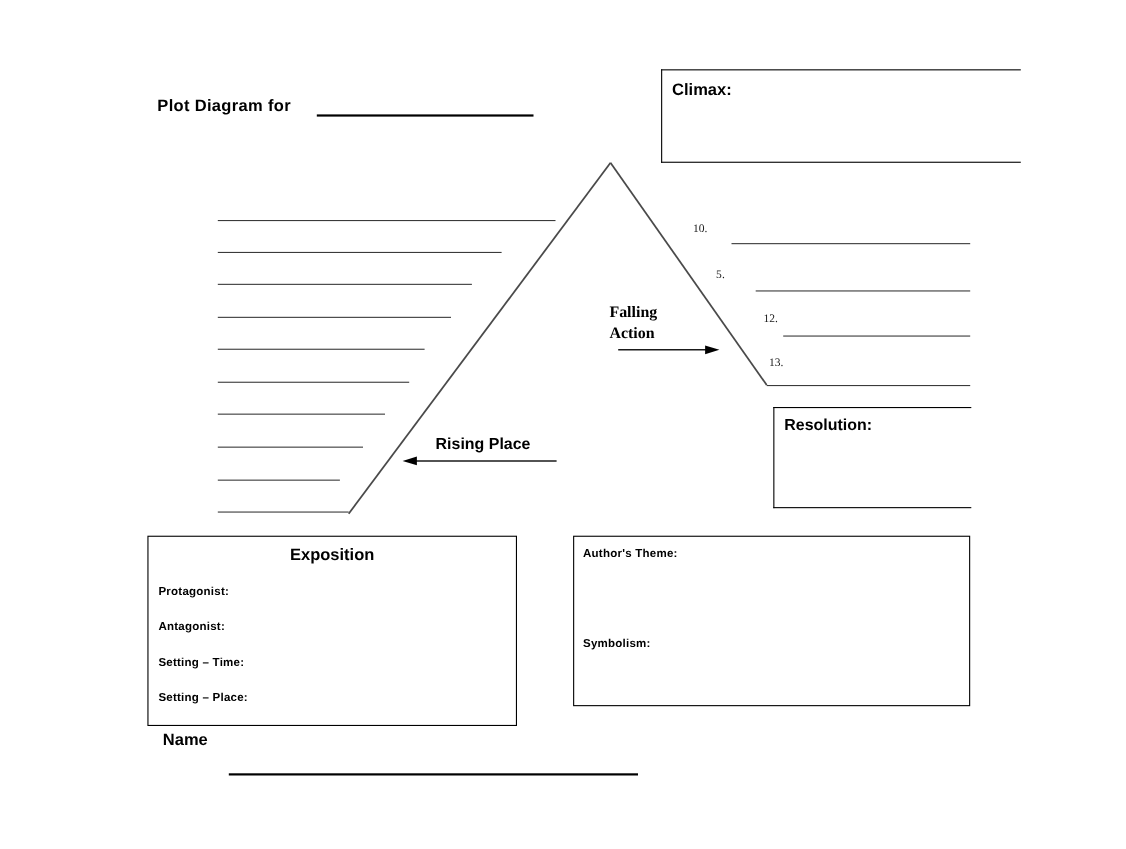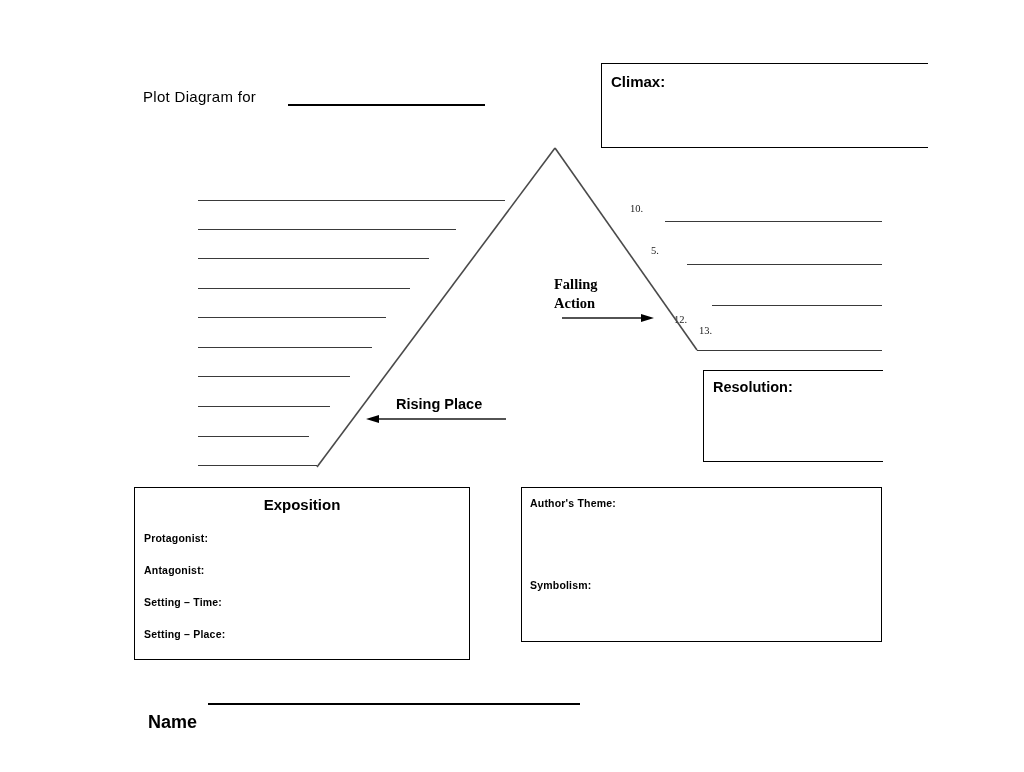--- a/index.html
+++ b/index.html
@@ -30,21 +30,21 @@
     height: 0;
     border-top: 2px solid #000000;
   }
 
   
   #title-row {
     position: absolute;
     left: 143px;
     top: 88px;
     font-size: 15px;
-    font-weight: normal;
+    font-weight: bold;
     letter-spacing: 0.3px;
     white-space: nowrap;
     text-align: right;
   }
   #title-rule {
     left: 288px;
     top: 104px;
     width: 197px;
   }
 
@@ -176,22 +176,22 @@
     position: absolute;
     font-size: 10.5px;
     font-family: "Liberation Serif", serif;
     color: #1a1a1a;
   }
 
   
   #name-label {
     position: absolute;
     left: 148px;
-    top: 712px;
-    font-size: 18px;
+    top: 664px;
+    font-size: 15px;
     font-weight: bold;
   }
   #name-rule {
     left: 208px;
     top: 703px;
     width: 372px;
   }
 </style>
 </head>
 <body>
@@ -220,21 +220,21 @@
   <div class="rule" style="left:198px;  top:406px; width:132px;"></div>
   <div class="rule" style="left:198px;  top:436px; width:111px;"></div>
   <div class="rule" style="left:198px;  top:465px; width:119px;"></div>
 
   <div class="fall-num" style="left:630px; top:203px;">10.</div>
   <div class="rule" style="left:665px; top:221px; width:217px;"></div>
 
   <div class="fall-num" style="left:651px; top:245px;">5.</div>
   <div class="rule" style="left:687px; top:264px; width:195px;"></div>
 
-  <div class="fall-num" style="left:674px; top:285px;margin-top:29px;">12.</div>
+  <div class="fall-num" style="left:694px; top:285px;">12.</div>
   <div class="rule" style="left:712px; top:305px; width:170px;"></div>
 
   <div class="fall-num" style="left:699px; top:325px;">13.</div>
   <div class="rule" style="left:697px; top:350px; width:185px;"></div>
 
   <svg id="vec" viewBox="0 0 1024 772">
 
     <line x1="317" y1="467" x2="555" y2="148" stroke="#4a4a4a" stroke-width="1.6"></line>
 
     <line x1="555" y1="148" x2="697" y2="350" stroke="#4a4a4a" stroke-width="1.6"></line>

